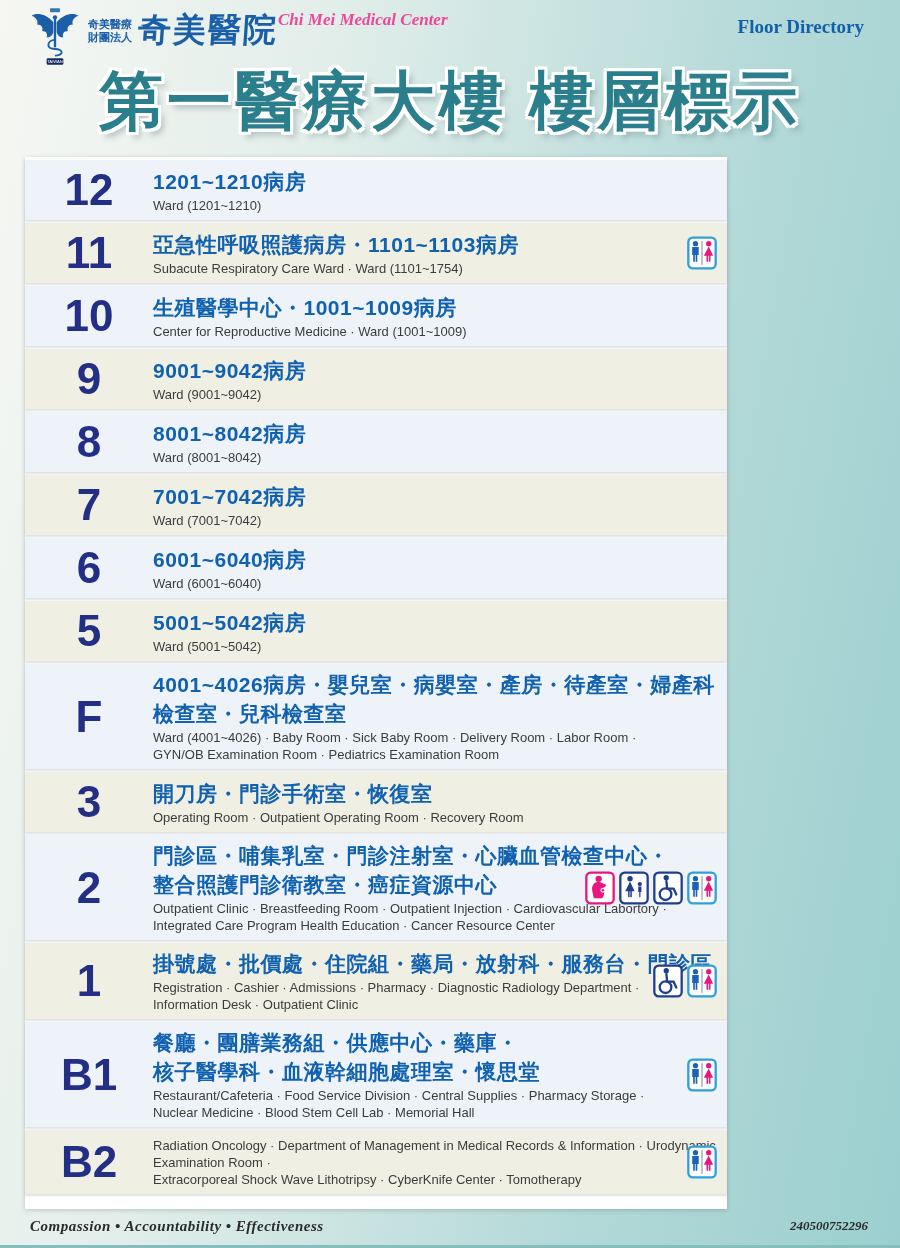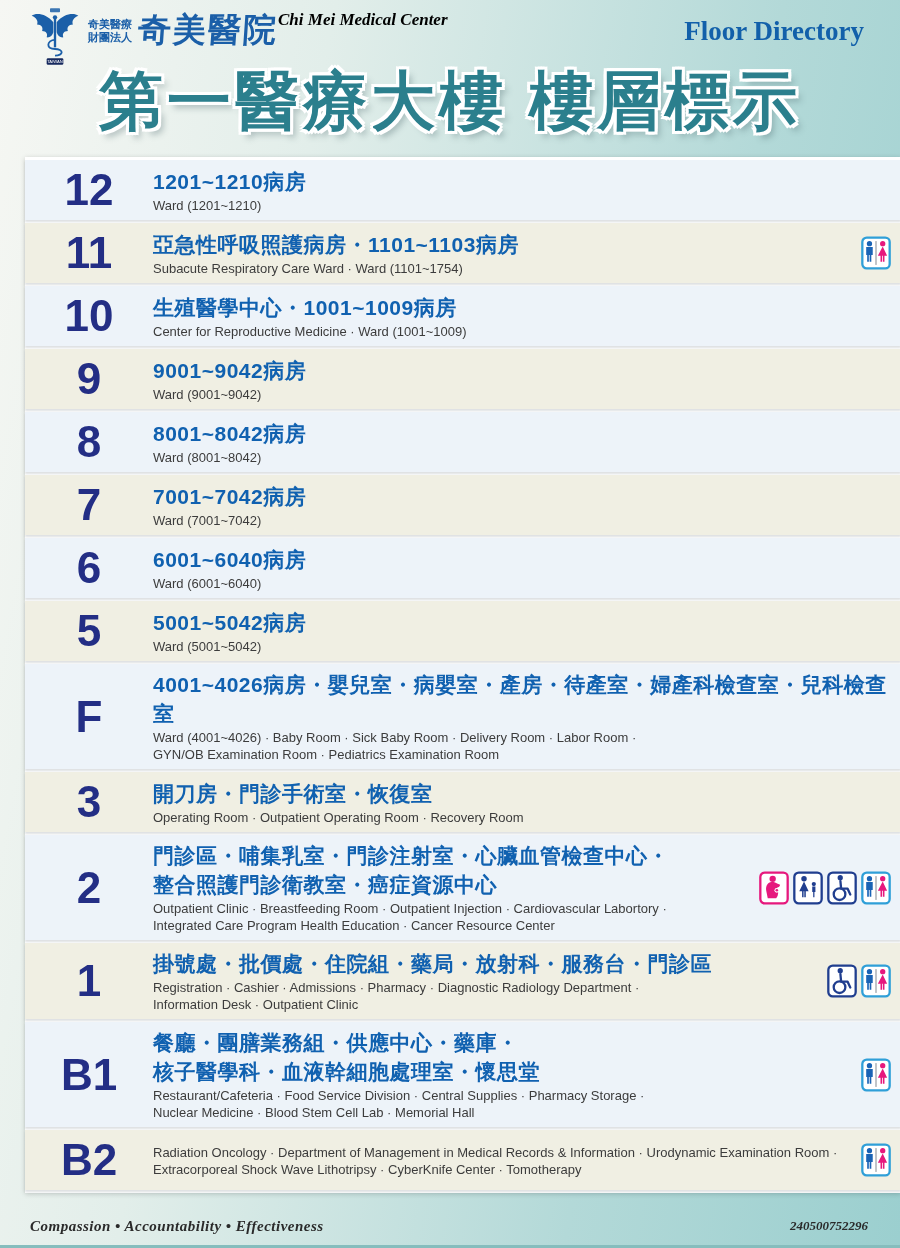--- a/index.html
+++ b/index.html
@@ -10,33 +10,33 @@
     position:relative; overflow:hidden;
   }
   
   .header { position:relative; height:155px; }
   .logo { position:absolute; top:8px; left:30px; display:flex; align-items:flex-start; }
   .logo-emblem { margin-right:8px; }
   .logo-textblock { display:flex; flex-direction:row; }
   .logo-zh-row { display:flex; align-items:center; }
   .logo-org { font-size:11px; line-height:13px; color:#1b5fa8; font-weight:bold; margin-right:6px; }
   .logo-name-zh { font-family:"DejaVu Serif","Liberation Serif",serif; font-size:33px; font-weight:bold; color:#1b5fa8; letter-spacing:2px; transform:skewX(-4deg); }
-  .logo-name-en { font-family:"Liberation Serif","DejaVu Serif",serif; font-style:italic; font-weight:bold; font-size:17px; color:#000000; margin-top:2px; }
-  .corner-label { position:absolute; top:16px; right:36px; font-family:"Liberation Serif","DejaVu Serif",serif; font-weight:bold; font-size:27px; color:#1260aa; }
+  .logo-name-en { font-family:"Liberation Serif","DejaVu Serif",serif; font-style:italic; font-weight:bold; font-size:17px; color:#ec4899; margin-top:2px; }
+  .corner-label { position:absolute; top:16px; right:36px; font-family:"Liberation Serif","DejaVu Serif",serif; font-weight:bold; font-size:19px; color:#1260aa; }
   .main-title {
     position:absolute; top:58px; left:0; right:0; text-align:center;
     font-size:64px; font-weight:bold; letter-spacing:4px; color:#2b7f8d;
     text-shadow:
       -3px -3px 0 #fff, 3px -3px 0 #fff, -3px 3px 0 #fff, 3px 3px 0 #fff,
       -3px 0 0 #fff, 3px 0 0 #fff, 0 -3px 0 #fff, 0 3px 0 #fff,
       5px 6px 6px rgba(60,90,95,.35);
     white-space:nowrap;
   }
   
-  .panel { position:absolute; top:157px; left:25px; width:876px; background:#ffffff; padding:3px 0 0 0; box-shadow:0 1px 5px rgba(0,0,0,.18); }
+  .panel { position:absolute; top:157px; left:25px; width:702px; background:#ffffff; padding:3px 0 12px 0; box-shadow:0 1px 5px rgba(0,0,0,.18); }
   .row { position:relative; display:flex; align-items:center; min-height:60px; margin-bottom:3px; padding:6px 0; box-sizing:border-box; box-shadow:0 2px 2px rgba(120,130,140,.25); }
   .row.light { background:#edf3f9; }
   .row.beige { background:#f0efe3; }
   .num { width:128px; flex:0 0 128px; text-align:center; font-size:44px; font-weight:bold; color:#232e85; line-height:0.95; }
   .texts { flex:1 1 auto; padding-right:8px; }
   .zh { font-size:21px; font-weight:bold; color:#1061b0; line-height:29px; letter-spacing:0.5px; }
   .en { font-size:13px; color:#3c3c3c; line-height:17px; margin-top:1px; }
   .icons { position:absolute; right:10px; top:50%; transform:translateY(-50%); display:flex; gap:4px; }
   .icons span { display:block; line-height:0; }
   

